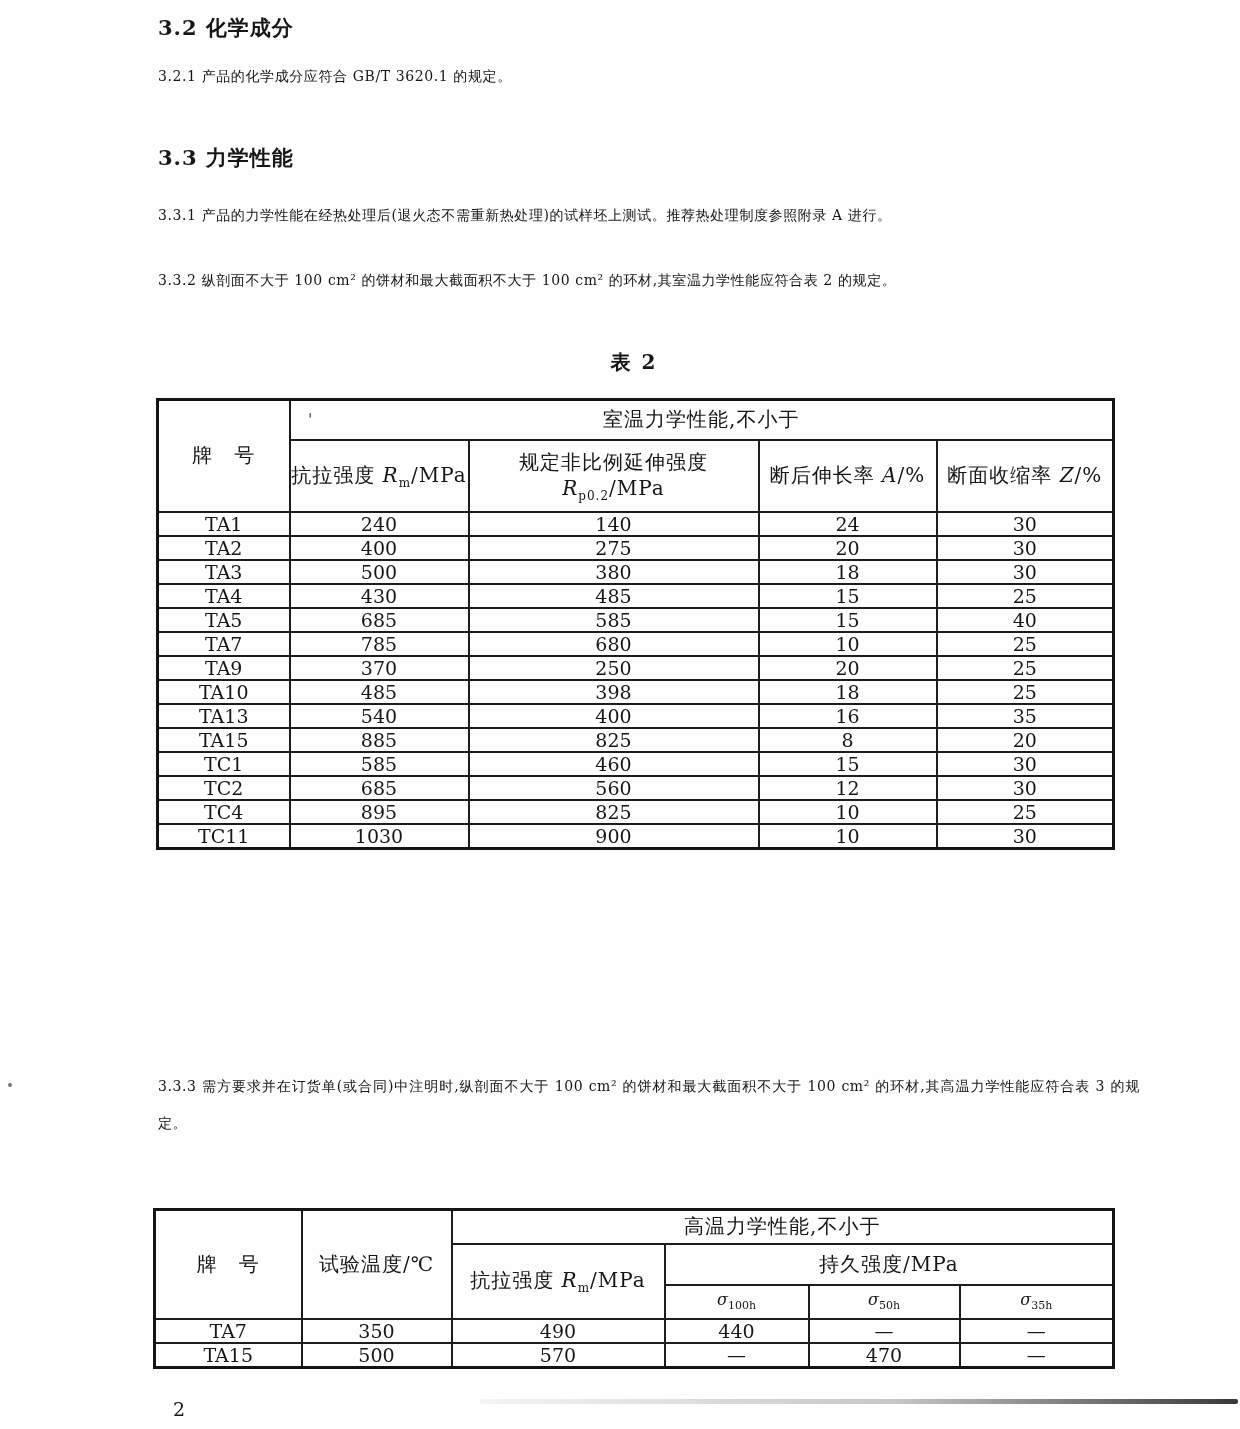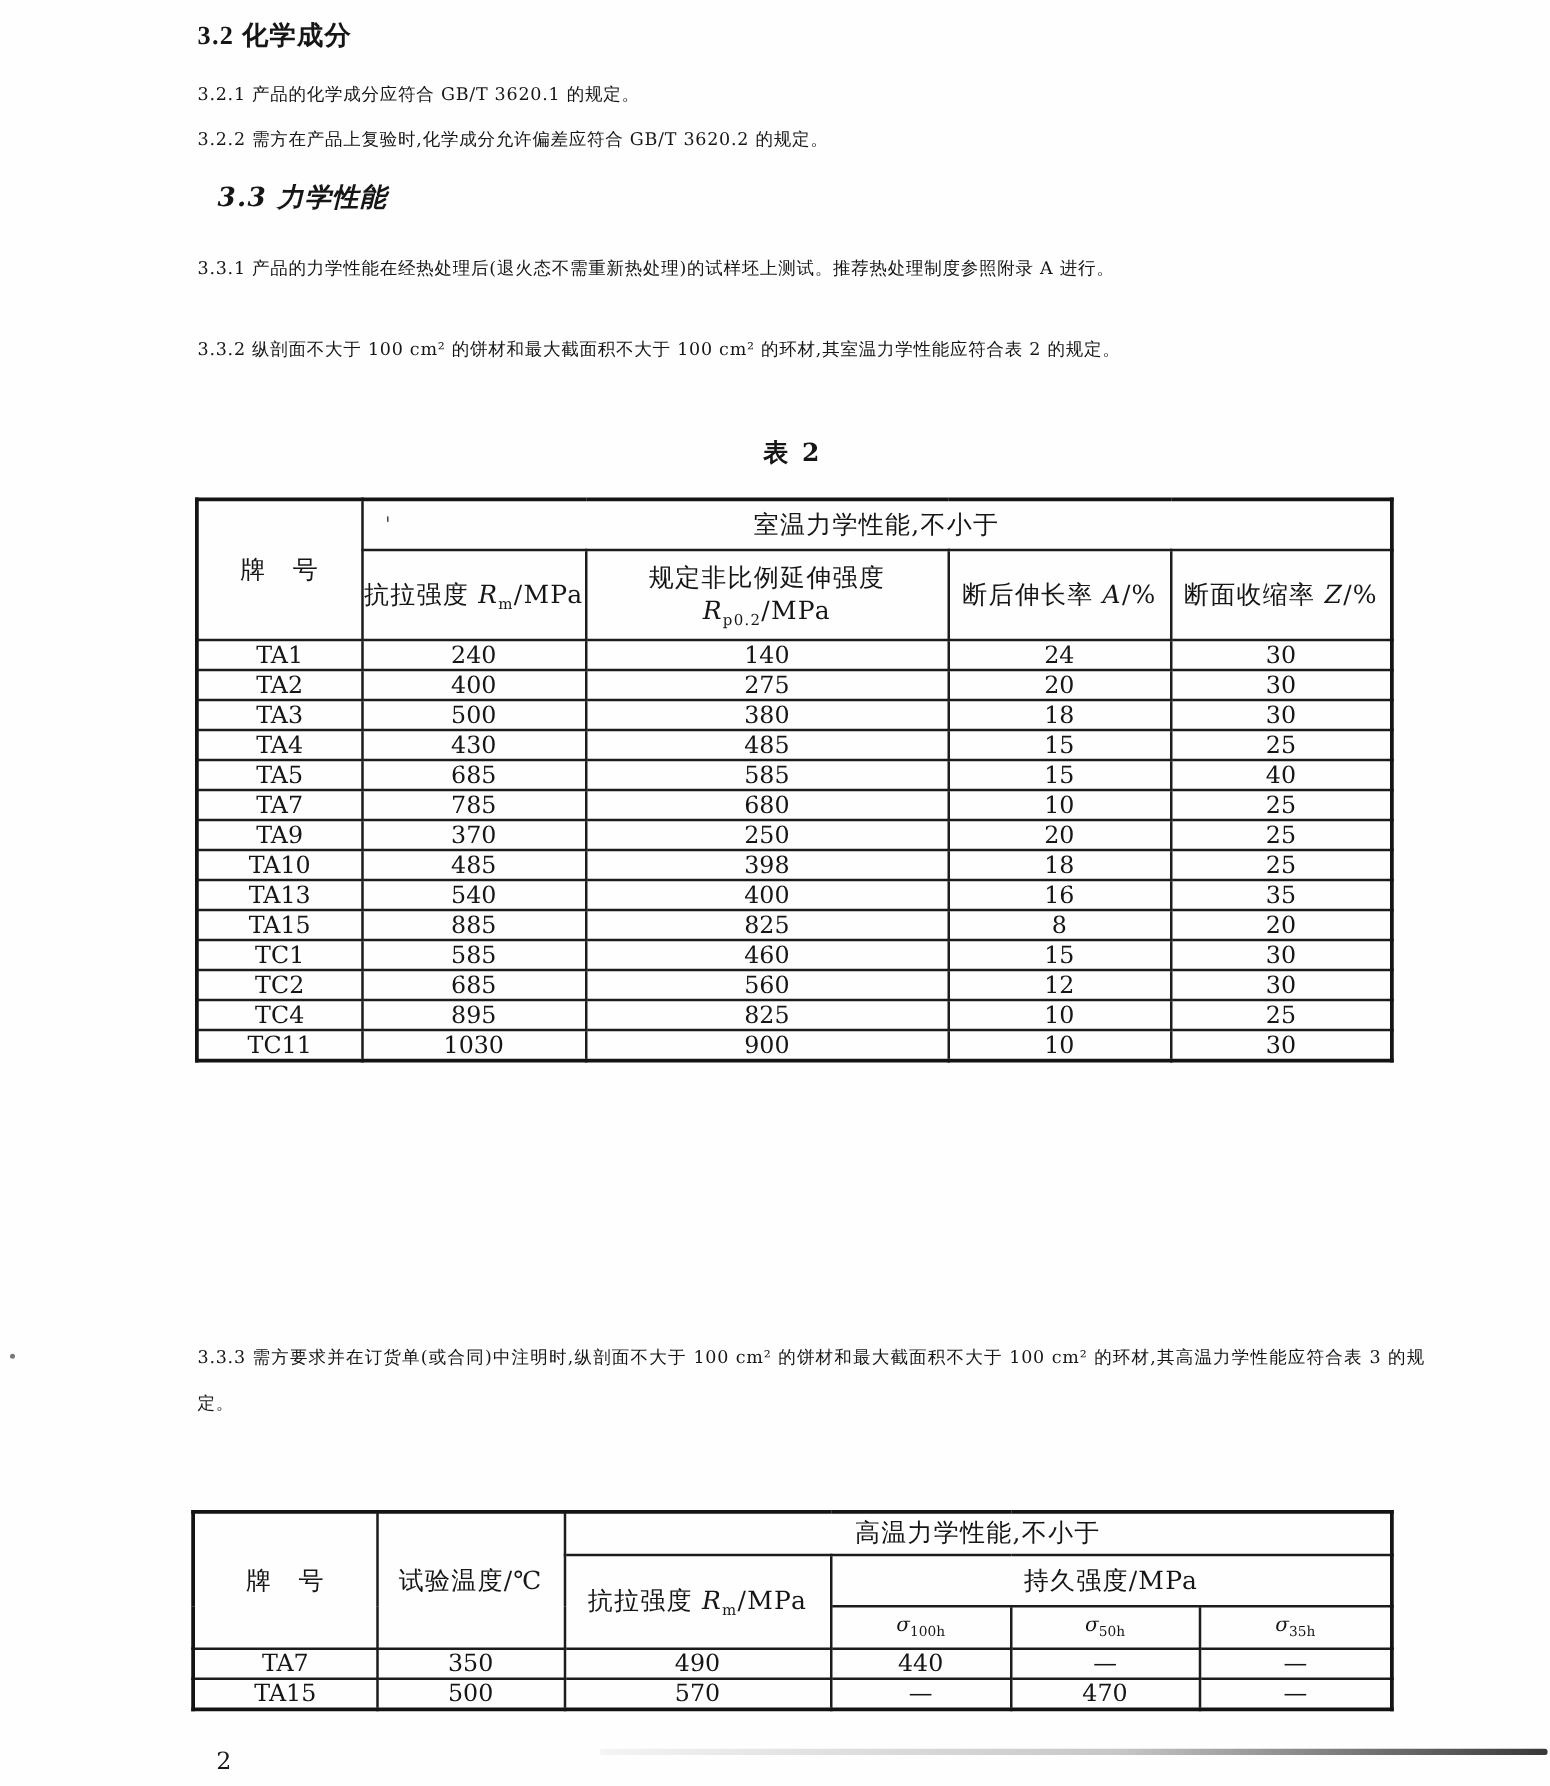--- a/index.html
+++ b/index.html
@@ -52,26 +52,25 @@
     border-radius:2px;
   }
   .speck{font-size:16px;color:#444;}
   .dot{width:4px;height:4px;background:#777;border-radius:50%;}
 </style>
 </head>
 <body>
 
 <div class="page">
 
-  <div class="abs heading" style="left:158px;top:14px;font-family:Liberation Serif, serif;">3.2  化学成分</div>
+  <div class="abs heading" style="left:158px;top:14px;">3.2  化学成分</div>
 
   <div class="abs para" style="left:158px;top:58px;width:980px;">3.2.1  产品的化学成分应符合 GB/T 3620.1 的规定。</div>
-  <div class="abs para" style="left:158px;top:94px;width:980px;">3.2.2  需方在产品上复验时,化学成分允许偏差应符合 GB/T 3620.2 的规定。</div>
-
-  <div class="abs heading" style="left:174px;top:144px;font-style:italic;">3.3  力学性能</div>
+
+  <div class="abs heading" style="left:158px;top:144px;">3.3  力学性能</div>
 
   <div class="abs para" style="left:158px;top:197px;width:982px;">3.3.1  产品的力学性能在经热处理后(退火态不需重新热处理)的试样坯上测试。推荐热处理制度参照附录 A 进行。</div>
   <div class="abs para" style="left:158px;top:262px;width:982px;">3.3.2  纵剖面不大于 100 cm² 的饼材和最大截面积不大于 100 cm² 的环材,其室温力学性能应符合表 2 的规定。</div>
 
   <div class="abs caption" style="left:156px;top:349px;width:956px;">表 2</div>
 
   <table class="abs t2" style="left:156px;top:398px;width:956px;">
     <colgroup>
       <col style="width:132px">
         <col style="width:179px">

